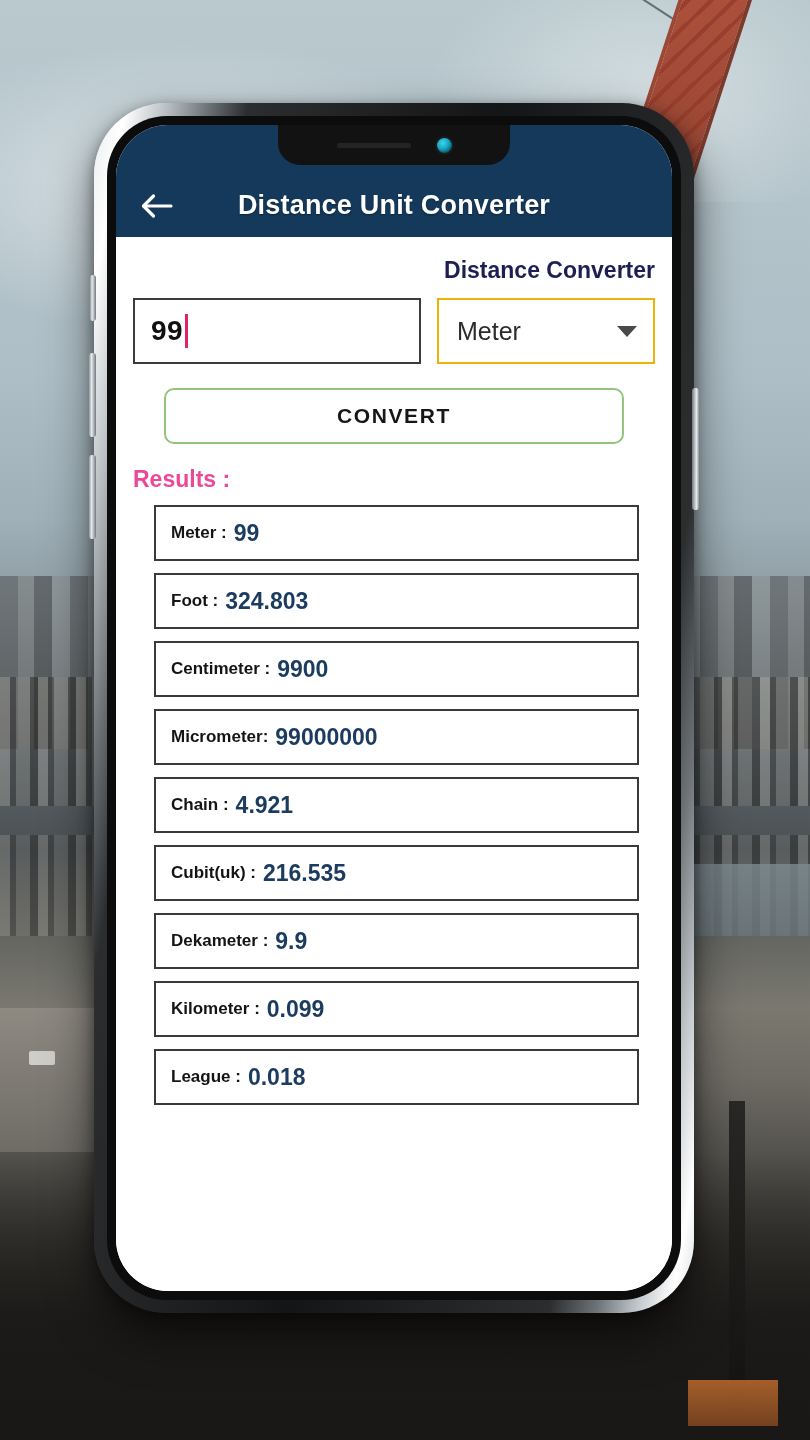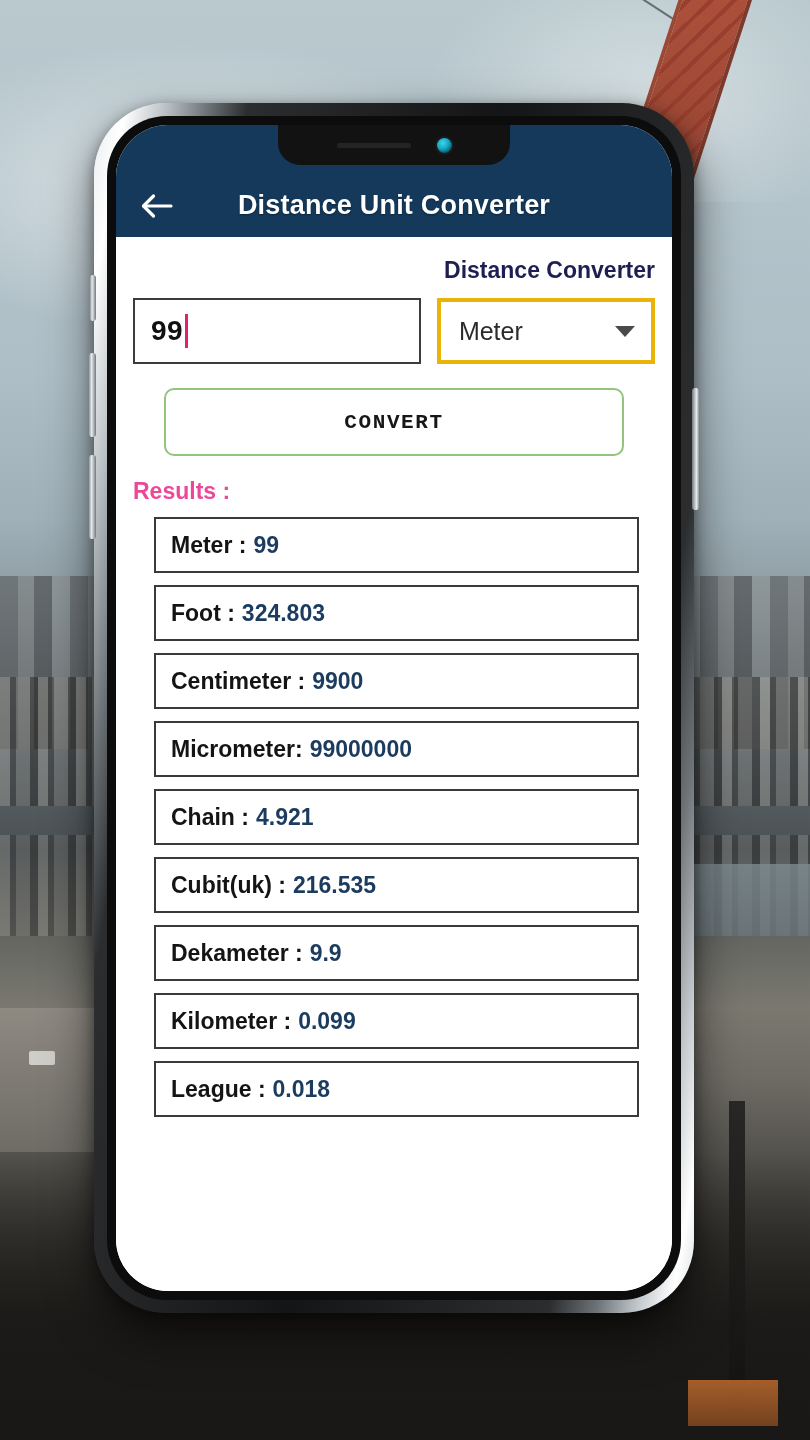--- a/index.html
+++ b/index.html
@@ -293,21 +293,21 @@
     display: inline-block;
     width: 3px;
     height: 34px;
     background: #e0216b;
     margin-left: 2px;
     vertical-align: middle;
   }
   .unit-select {
     flex: 1 1 43%;
     height: 66px;
-    border: 4px solid #eab308;
+    border: 2px solid #eab308;
     background: #fff;
     display: flex;
     align-items: center;
     justify-content: space-between;
     padding: 0 16px 0 18px;
   }
   .unit-text {
     font-size: 25px;
     color: #2b2b2b;
   }
@@ -315,29 +315,29 @@
     width: 0; height: 0;
     border-left: 10px solid transparent;
     border-right: 10px solid transparent;
     border-top: 11px solid #4a4a4a;
   }
 
   .convert-btn {
     display: block;
     width: 88%;
     margin: 0 auto 22px auto;
-    height: 68px;
+    height: 56px;
     border: 2px solid #92c47f;
     border-radius: 10px;
     background: #ffffff;
     color: #171717;
     font-size: 21px;
     font-weight: bold;
     letter-spacing: 1.6px;
-    font-family: Liberation Mono, monospace;
+    font-family: Liberation Sans, sans-serif;
     cursor: pointer;
   }
 
   .results-label {
     color: #ec4899;
     font-size: 23px;
     font-weight: bold;
     margin-bottom: 12px;
   }
 
@@ -348,21 +348,21 @@
     border: 2px solid #3a3a3a;
     height: 56px;
     display: flex;
     align-items: center;
     padding-left: 15px;
     margin-bottom: 12px;
     background: #fff;
     white-space: nowrap;
   }
   .result-label {
-    font-size: 23px;
+    font-size: 17px;
     font-weight: bold;
     color: #141414;
   }
   .result-value {
     font-size: 23px;
     font-weight: bold;
     color: #1b3b5f;
     margin-left: 7px;
   }
 </style>

